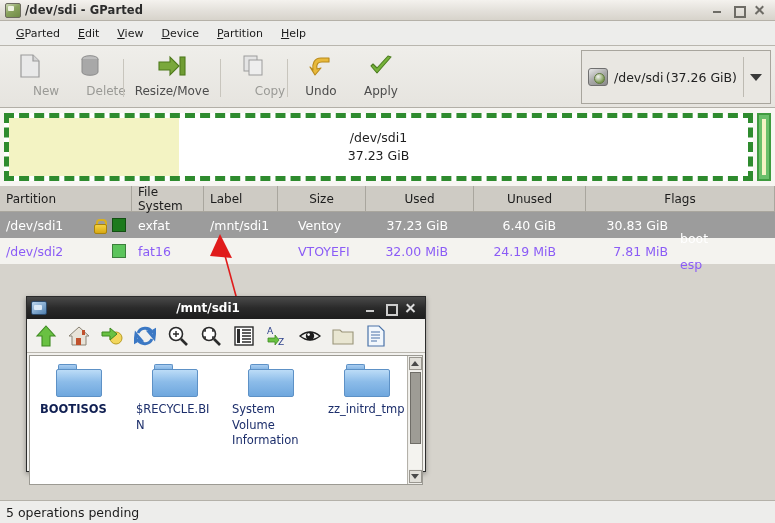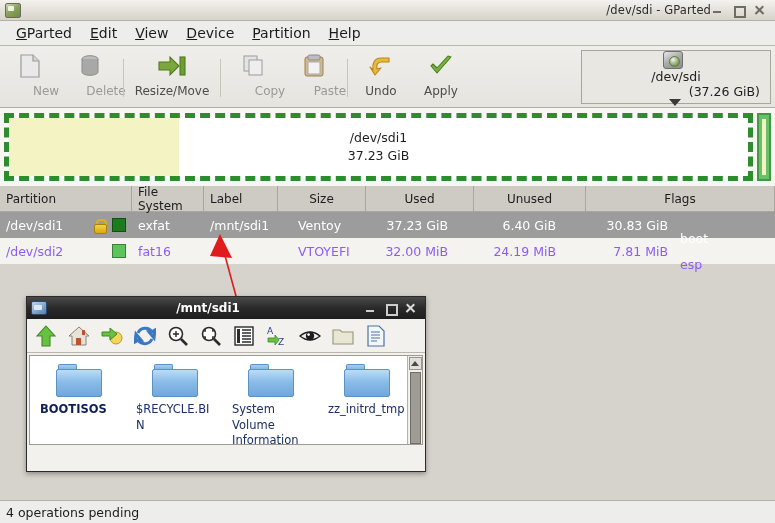--- a/index.html
+++ b/index.html
@@ -23,41 +23,41 @@
     width: 16px; height: 15px; margin-left: 5px; margin-right: 4px;
     border: 1px solid #6c6a5e; border-radius: 2px;
     background: linear-gradient(145deg,#cfd9b8 0%,#8aa35e 45%,#6f8a45 100%);
     position: relative; flex: none;
   }
   .tb-icon::after {
     content:''; position:absolute; left:2px; top:2px; width:6px; height:5px;
     background:#eef2e0; border-radius:1px;
   }
   .tb-title {
-    flex: 1; text-align: right; font-size: 11.5px; font-weight: normal;
+    flex: 1; text-align: left; font-size: 11.5px; font-weight: bold;
     color: #2c2c2c; letter-spacing: 0.1px;
   }
   .tb-btns { display:flex; align-items:center; gap:9px; margin-right:10px; }
   .tb-btn { width: 12px; height: 12px; position: relative; cursor: default; }
   .tb-min::after { content:''; position:absolute; left:2px; top:7px; width:8px; height:2px; background:#6e6c66; }
   .tb-max::after { content:''; position:absolute; left:2px; top:2px; width:8px; height:8px; border:2px solid #6e6c66; }
   .tb-close::before, .tb-close::after {
     content:''; position:absolute; left:1px; top:5px; width:11px; height:2.4px; background:#6e6c66;
   }
   .tb-close::before { transform: rotate(45deg); }
   .tb-close::after  { transform: rotate(-45deg); }
 
   
   .menubar {
     position: absolute; left:0; top:21px; width:775px; height:25px;
     background:#ededeb; border-bottom:1px solid #b9b6ae;
     display:flex; align-items:center; padding-left:7px;
   }
   .menu-item {
-    font-size: 14px; color:#1c1c1c; padding: 20px 9px; cursor: default;
+    font-size: 11px; color:#1c1c1c; padding: 20px 9px; cursor: default;
     white-space: nowrap;
   }
   .menu-item u { text-decoration: underline; }
 
   
   .toolbar {
     position:absolute; left:0; top:46px; width:775px; height:62px;
     background: linear-gradient(180deg,#efeeea 0%,#e6e4df 100%);
     border-bottom:1px solid #b2afa7;
     display:flex; align-items:flex-start;
@@ -72,21 +72,21 @@
   .tool .tlabel { font-size:12px; color:#4c4c4c; margin-top:5px; }
   .tool.disabled .tlabel { color:#9a9a96;margin-left:32px; }
   .tsep {
     width:1px; height:38px; background:#c8c5bd; margin:9px 3px 0 3px; align-self:flex-start;
   }
 
   
   .device-box {
     position:absolute; right:4px; top:50px; width:190px; height:54px;
     background:#e9e7e2; border:1px solid #a8a59d;
-    display:flex; align-items:center; padding:0 6px;flex-direction:column;
+    display:flex; align-items:center; padding:0 6px;
   }
   .dev-icon {
     width:20px; height:18px; flex:none; margin-right:6px; position:relative;
     border:1px solid #6f6f6f; border-radius:3px;
     background: linear-gradient(150deg,#e8e8e8 0%,#a9a9a9 50%,#8b8b8b 100%);
   }
   .dev-icon::after{
     content:''; position:absolute; left:5px; top:4px; width:9px; height:9px;
     border-radius:50%; background: radial-gradient(circle at 35% 30%,#f2f2f2,#7d9a55 70%);
     border:1px solid #5f7a3c;
@@ -198,21 +198,21 @@
   .fm-max::after{content:'';position:absolute;left:1px;top:1px;width:8px;height:8px;border:2px solid #cdcdcd;}
   .fm-close::before,.fm-close::after{content:'';position:absolute;left:0;top:4px;width:11px;height:2.4px;background:#dcdcdc;}
   .fm-close::before{transform:rotate(45deg);} .fm-close::after{transform:rotate(-45deg);}
 
   .fm-toolbar {
     height:34px; background:#f2f1ee; border-bottom:1px solid #b9b6ae;
     display:flex; align-items:center; padding-left:8px; gap:11px;
   }
   .fmi { width:22px; height:22px; position:relative; cursor:default; flex:none; }
 
-  .fm-body { position:relative; height:90px; background:#ffffff; border:1px solid #9c9a93; margin:2px; overflow:hidden; }
+  .fm-body { position:relative; height:130px; background:#ffffff; border:1px solid #9c9a93; margin:2px; overflow:hidden; }
   .fm-icons { display:flex; padding:8px 6px 0 10px; gap:18px; }
   .fm-item { width:78px; display:flex; flex-direction:column; align-items:center; cursor:default; }
   .folder {
     width:46px; height:34px; position:relative;
   }
   .folder .tab {
     position:absolute; left:2px; top:0; width:19px; height:6px;
     background: linear-gradient(180deg,#a9cdf0,#7fb2e3); border-radius:2px 2px 0 0;
     border:1px solid #5d91c6; border-bottom:none;
   }
@@ -300,30 +300,20 @@
       </div>
       <div class="tsep"></div>
       <div class="tool disabled">
         <div class="glyph">
           <svg width="24" height="24" viewBox="0 0 24 24">
             <rect x="2" y="2" width="13" height="15" fill="#e4e4e4" stroke="#9b9b9b"></rect>
             <rect x="7" y="6" width="13" height="15" fill="#eeeeee" stroke="#9b9b9b"></rect>
           </svg>
         </div>
         <div class="tlabel">Copy</div>
-      </div>
-      <div class="tool disabled">
-        <div class="glyph">
-          <svg width="22" height="24" viewBox="0 0 22 24">
-            <rect x="2" y="3" width="18" height="19" rx="2" fill="#d2bb8a" stroke="#9a8353"></rect>
-            <rect x="5" y="1" width="12" height="5" rx="1.5" fill="#bdbdbd" stroke="#8b8b8b"></rect>
-            <rect x="5" y="8" width="12" height="12" fill="#f2f2f2" stroke="#a9a9a9"></rect>
-          </svg>
-        </div>
-        <div class="tlabel">Paste</div>
       </div>
       <div class="tsep"></div>
       <div class="tool">
         <div class="glyph">
           <svg width="24" height="24" viewBox="0 0 24 24">
             <path d="M12 4 C5 4 3 10 4 16 L1 13 L6 21 L12 14 L8 15 C7 10 9 8 13 8 L20 8 L20 4 Z" fill="#e8b93b" stroke="#b8891a" stroke-width="1.1" stroke-linejoin="round"></path>
           </svg>
         </div>
         <div class="tlabel">Undo</div>
       </div>
@@ -529,16 +519,16 @@
         <div class="sb-arrow sb-up"></div>
         <div class="sb-track">
             <div class="sb-thumb"></div>
           </div>
         <div class="sb-arrow sb-dn"></div>
       </div>
     </div>
   </div>
 
   <div class="statusbar">
-    <span>4 operations pending</span>
+    <span>5 operations pending</span>
   </div>
 
 </div>
 
 </body></html>

